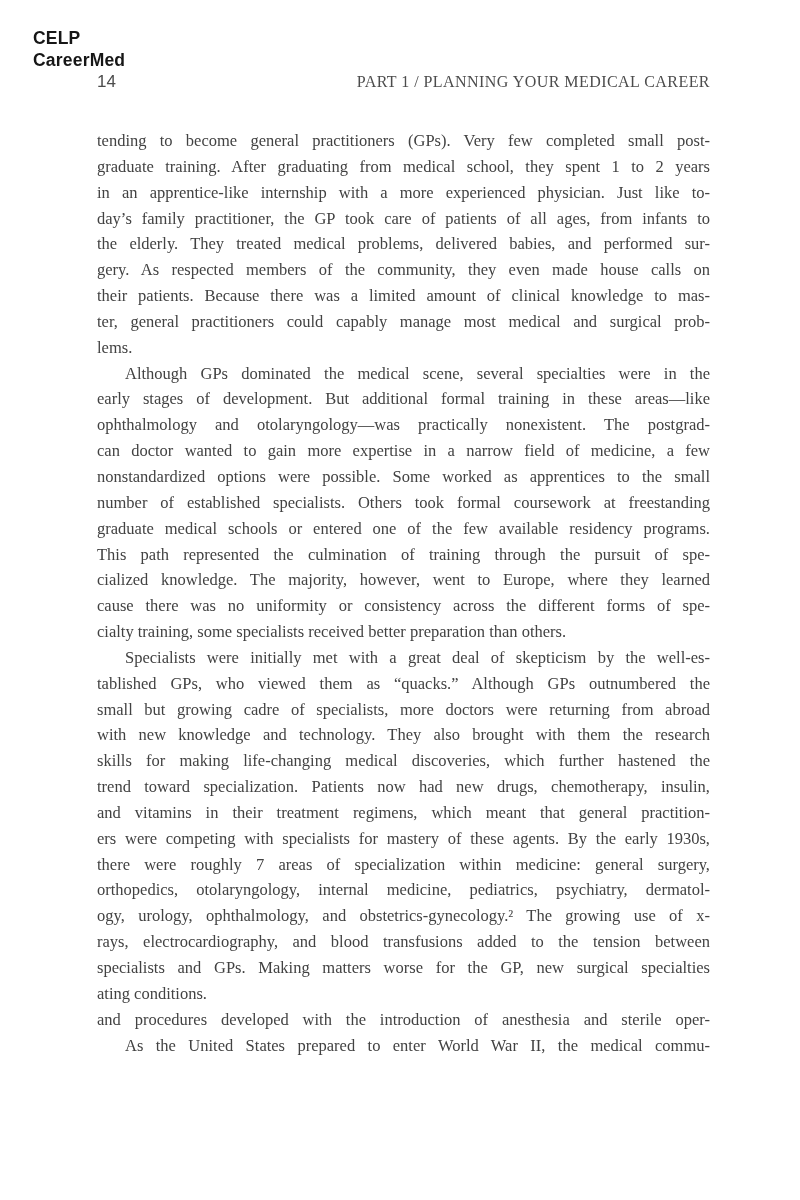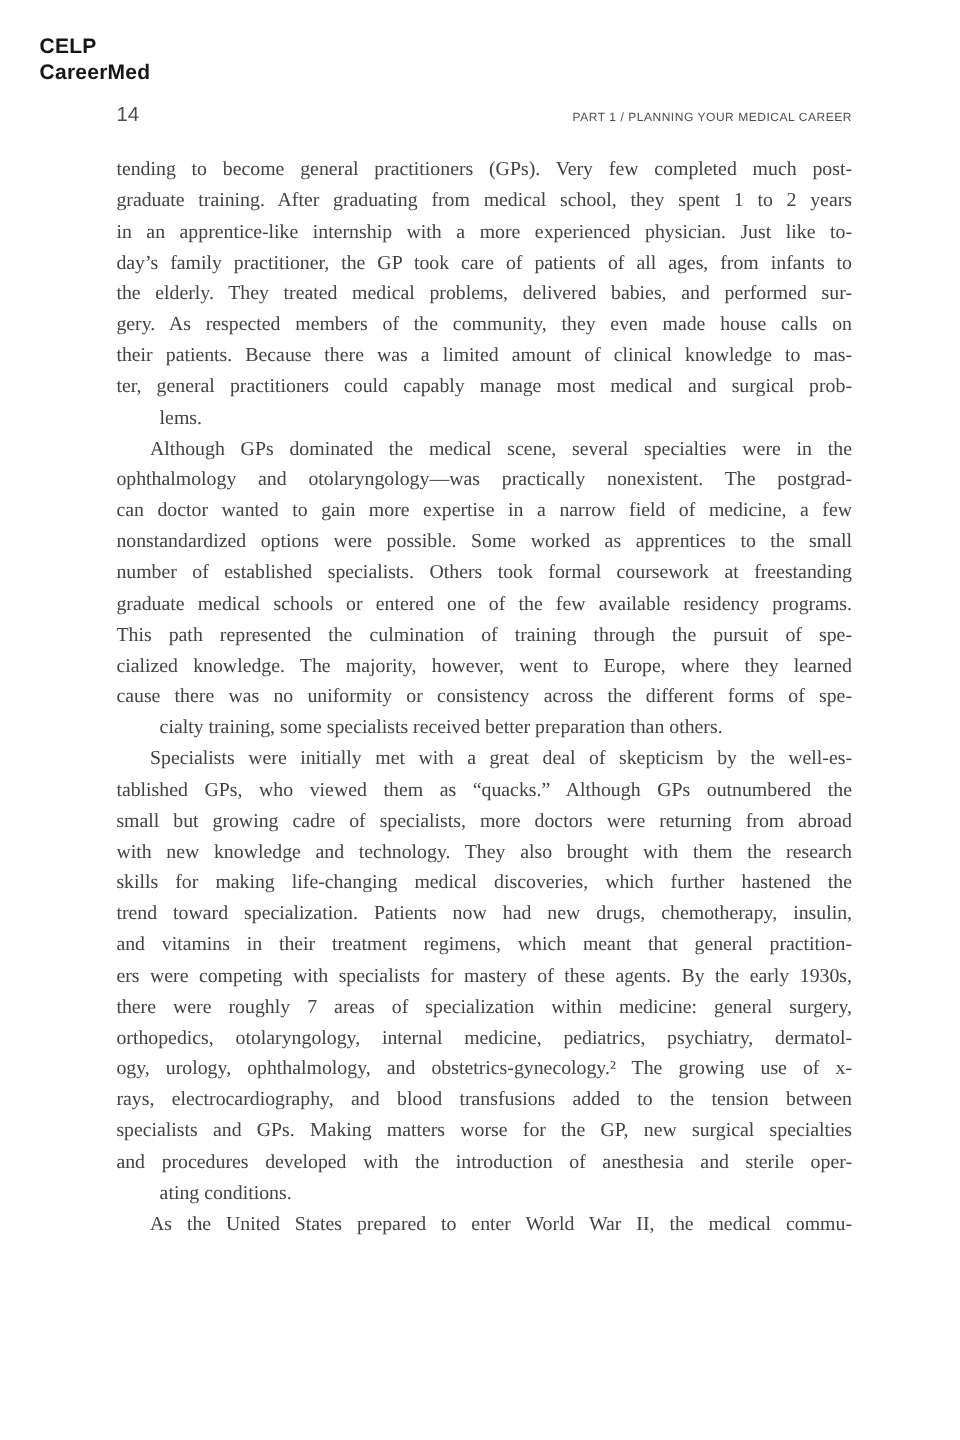--- a/index.html
+++ b/index.html
@@ -23,52 +23,52 @@
     font-weight: bold;
     font-size: 17.5px;
     line-height: 22px;
     color: #161616;
     letter-spacing: 0.2px;
   }
   .running-header {
     position: absolute;
     left: 97px;
     width: 613px;
-    top: 86px;
+    top: 72px;
     display: flex;
     justify-content: space-between;
     align-items: baseline;
     font-family: "Liberation Sans", "DejaVu Sans", sans-serif;
     color: #4c4c4c;
   }
   .page-num {
     font-size: 17px;
   }
   .running-head {
-    font-size: 10px;
+    font-size: 16px;
     letter-spacing: 0.45px;
+    font-family: Liberation Serif, serif;
   }
   .body-text {
     position: absolute;
     left: 97px;
     top: 128px;
     width: 613px;
     font-family: "Liberation Serif", "DejaVu Serif", serif;
     font-size: 16.5px;
     line-height: 25.85px;
     color: #424242;
   }
   .para { margin: 0; }
   .line {
     text-align: justify;
     text-align-last: justify;
   }
   .line.last-line {
     text-align-last: left;
-    margin-left: 36px;
   }
   .line.indent {
     text-indent: 28px;
   }
 </style>
 </head>
 <body>
 
 <div class="page">
 
@@ -77,32 +77,33 @@
     <div class="brand-line">CareerMed</div>
   </header>
 
   <div class="running-header">
     <span class="page-num">14</span>
     <span class="running-head">PART 1 / PLANNING YOUR MEDICAL CAREER</span>
   </div>
 
   <main class="body-text" id="body-text">
       <div class="para">
-        <div class="line">tending to become general practitioners (GPs). Very few completed much post-</div>
+        <div class="line">tending to become general practitioners (GPs). Very few completed small post-</div>
         <div class="line">graduate training. After graduating from medical school, they spent 1 to 2 years</div>
         <div class="line">in an apprentice-like internship with a more experienced physician. Just like to-</div>
         <div class="line">day’s family practitioner, the GP took care of patients of all ages, from infants to</div>
         <div class="line">the elderly. They treated medical problems, delivered babies, and performed sur-</div>
         <div class="line">gery. As respected members of the community, they even made house calls on</div>
         <div class="line">their patients. Because there was a limited amount of clinical knowledge to mas-</div>
         <div class="line">ter, general practitioners could capably manage most medical and surgical prob-</div>
         <div class="line last-line">lems.</div>
       </div>
       <div class="para">
         <div class="line indent">Although GPs dominated the medical scene, several specialties were in the</div>
+        <div class="line">early stages of development. But additional formal training in these areas—like</div>
         <div class="line">ophthalmology and otolaryngology—was practically nonexistent. The postgrad-</div>
         <div class="line">can doctor wanted to gain more expertise in a narrow field of medicine, a few</div>
         <div class="line">nonstandardized options were possible. Some worked as apprentices to the small</div>
         <div class="line">number of established specialists. Others took formal coursework at freestanding</div>
         <div class="line">graduate medical schools or entered one of the few available residency programs.</div>
         <div class="line">This path represented the culmination of training through the pursuit of spe-</div>
         <div class="line">cialized knowledge. The majority, however, went to Europe, where they learned</div>
         <div class="line">cause there was no uniformity or consistency across the different forms of spe-</div>
         <div class="line last-line">cialty training, some specialists received better preparation than others.</div>
       </div>
@@ -113,21 +114,21 @@
         <div class="line">with new knowledge and technology. They also brought with them the research</div>
         <div class="line">skills for making life-changing medical discoveries, which further hastened the</div>
         <div class="line">trend toward specialization. Patients now had new drugs, chemotherapy, insulin,</div>
         <div class="line">and vitamins in their treatment regimens, which meant that general practition-</div>
         <div class="line">ers were competing with specialists for mastery of these agents. By the early 1930s,</div>
         <div class="line">there were roughly 7 areas of specialization within medicine: general surgery,</div>
         <div class="line">orthopedics, otolaryngology, internal medicine, pediatrics, psychiatry, dermatol-</div>
         <div class="line">ogy, urology, ophthalmology, and obstetrics-gynecology.² The growing use of x-</div>
         <div class="line">rays, electrocardiography, and blood transfusions added to the tension between</div>
         <div class="line">specialists and GPs. Making matters worse for the GP, new surgical specialties</div>
+        <div class="line last-line">ating conditions.</div>
         <div class="line">and procedures developed with the introduction of anesthesia and sterile oper-</div>
-        <div class="line last-line">ating conditions.</div>
       </div>
       <div class="para">
         <div class="line indent">As the United States prepared to enter World War II, the medical commu-</div>
       </div>
     </main>
 
 </div>
 
 </body></html>

